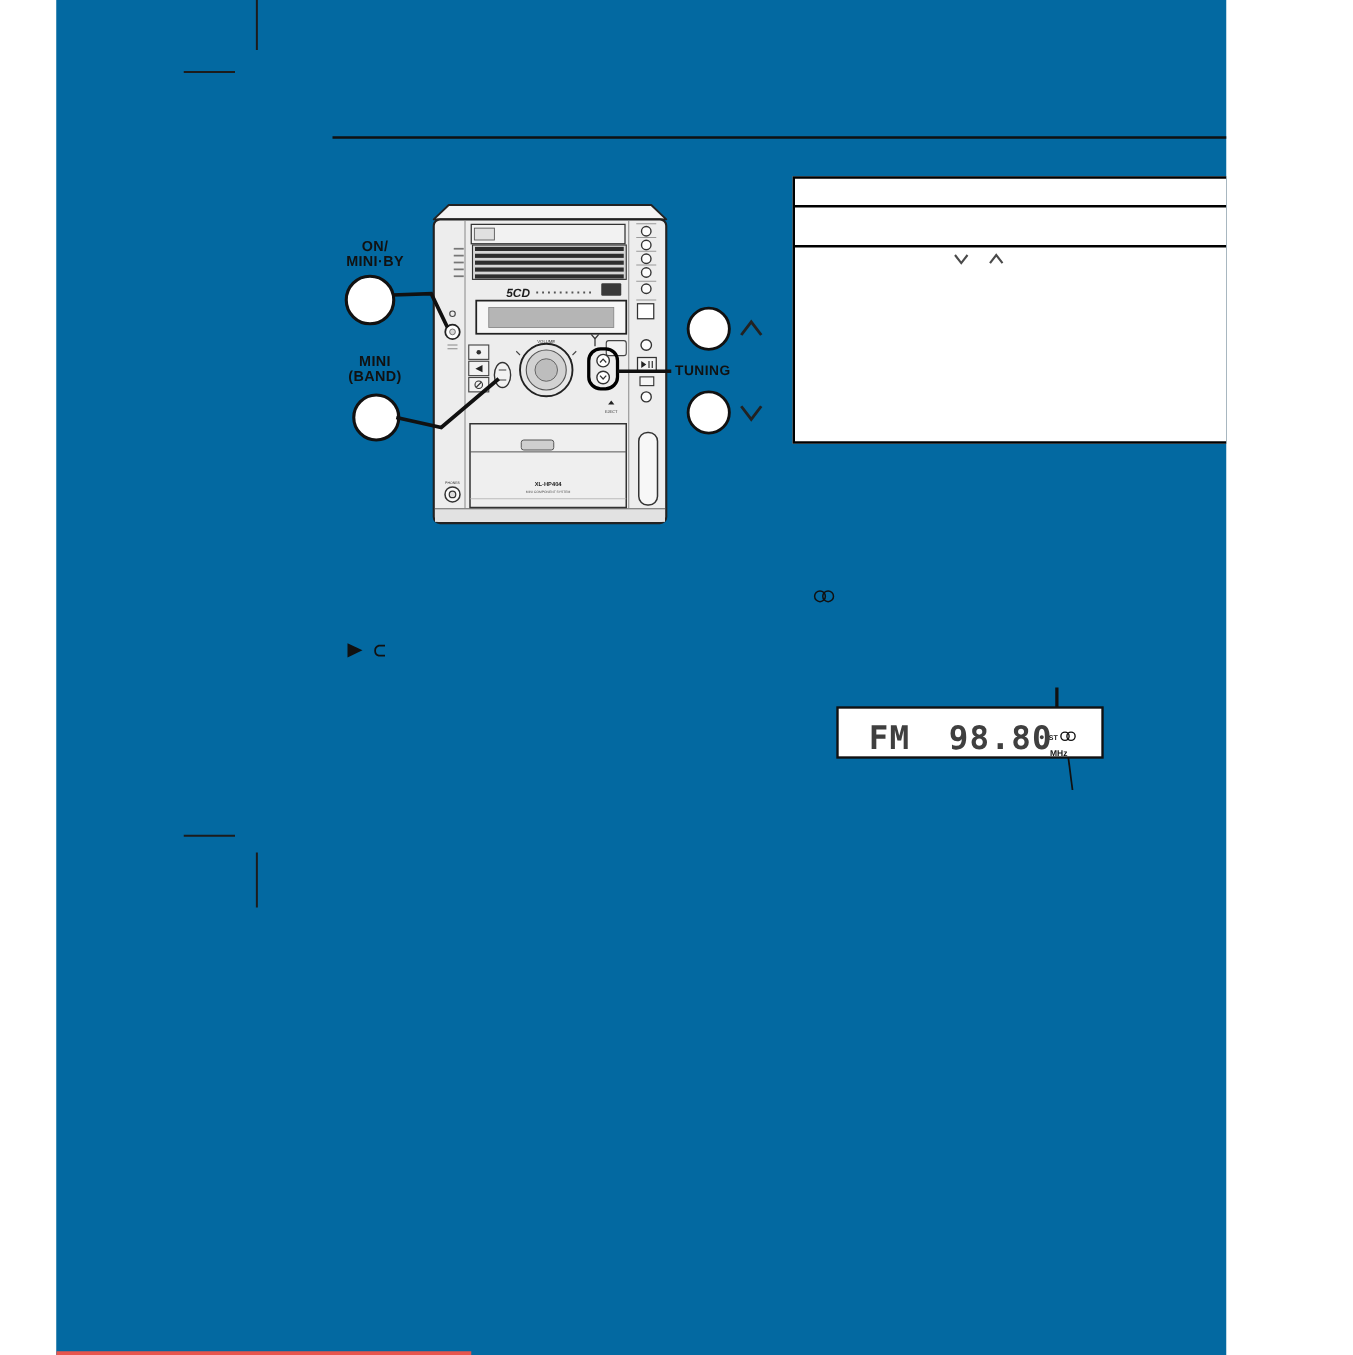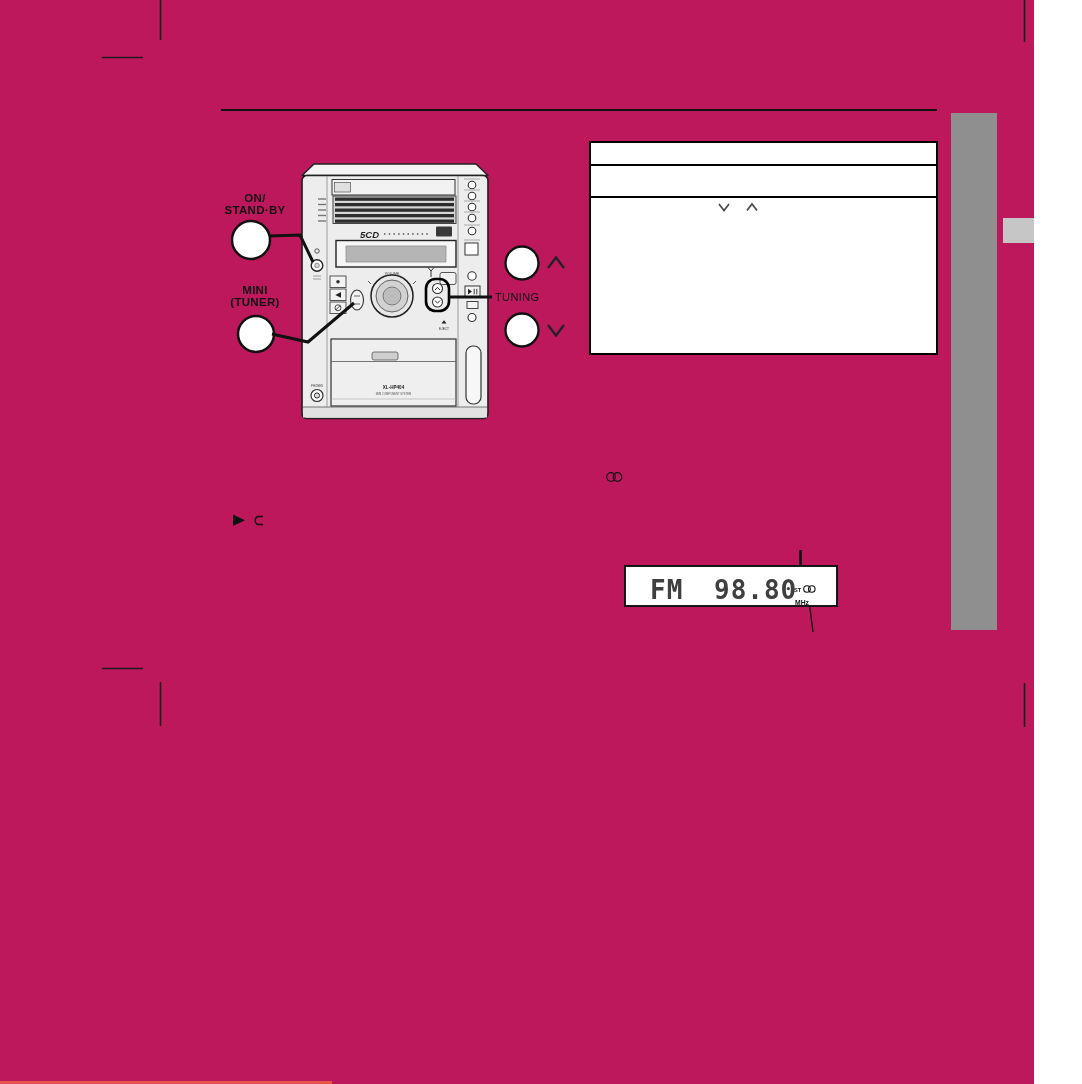--- a/index.html
+++ b/index.html
@@ -1,21 +1,21 @@
 <!DOCTYPE html>
 <html><head>
 <meta charset="utf-8">
 <style>
   html,body { margin:0; padding:0; background:#fff; }
-  .page { position:relative; width:1034px; height:1084px; background:#be185d;
-          font-family:"Liberation Sans", sans-serif; overflow:hidden; }
+  .page { position:relative; width:936px; height:1084px; background:#0369a1;
+          font-family:"Liberation Sans", sans-serif; overflow:hidden;margin-left:45px; }
   .abs { position:absolute; }
   .callout-label { font-weight:bold; font-size:11.5px; line-height:12px;
                    text-align:center; color:#111; letter-spacing:.3px; white-space:nowrap; }
-  .tuning-label  { font-weight:normal; font-size:11px; color:#111; letter-spacing:.4px; white-space:nowrap; }
+  .tuning-label  { font-weight:bold; font-size:11px; color:#111; letter-spacing:.4px; white-space:nowrap; }
   .sidebar { background:#8f8f8f; }
   .side-tab { background:#c6c6c6; }
   .footer-line { background:#e8554e; }
   .infobox { border:2px solid #000; background:#fff; box-sizing:border-box; }
   .infobox .row1 { height:21px; border-bottom:2px solid #000; }
   .infobox .row2 { height:30px; border-bottom:2px solid #000; }
   .infobox .row3 { }
   svg.art { position:absolute; left:0; top:0; }
   svg text { font-family:"Liberation Sans", sans-serif; }
   .seg { font-family:"DejaVu Sans Mono", monospace; font-weight:bold; fill:#3f3f3f; }
@@ -31,25 +31,25 @@
   <div class="abs footer-line" style="left:0px; top:1081px; width:332px; height:2.5px;"></div>
 
   <div class="abs infobox" style="left:589px; top:141px; width:349px; height:214px;">
     <div class="row1"></div>
     <div class="row2"></div>
     <div class="row3"></div>
   </div>
 
   <div class="abs callout-label" style="left:198px; top:192px; width:114px;">
     <div>ON/</div>
-    <div>STAND·BY</div>
+    <div>MINI·BY</div>
   </div>
   <div class="abs callout-label" style="left:198px; top:284px; width:114px;">
     <div>MINI</div>
-    <div>(TUNER)</div>
+    <div>(BAND)</div>
   </div>
   <div class="abs tuning-label" style="left:495px; top:291px;">TUNING</div>
 
   <svg class="art" width="1082" height="1084" viewBox="0 0 1082 1084">
 
     <g stroke="#1c1c1c" stroke-width="1.6">
       <line x1="160.5" y1="0" x2="160.5" y2="40"></line>
       <line x1="102" y1="57.5" x2="143" y2="57.5"></line>
       <line x1="1024.5" y1="0" x2="1024.5" y2="42"></line>
       <line x1="1042" y1="57.5" x2="1082" y2="57.5"></line>

